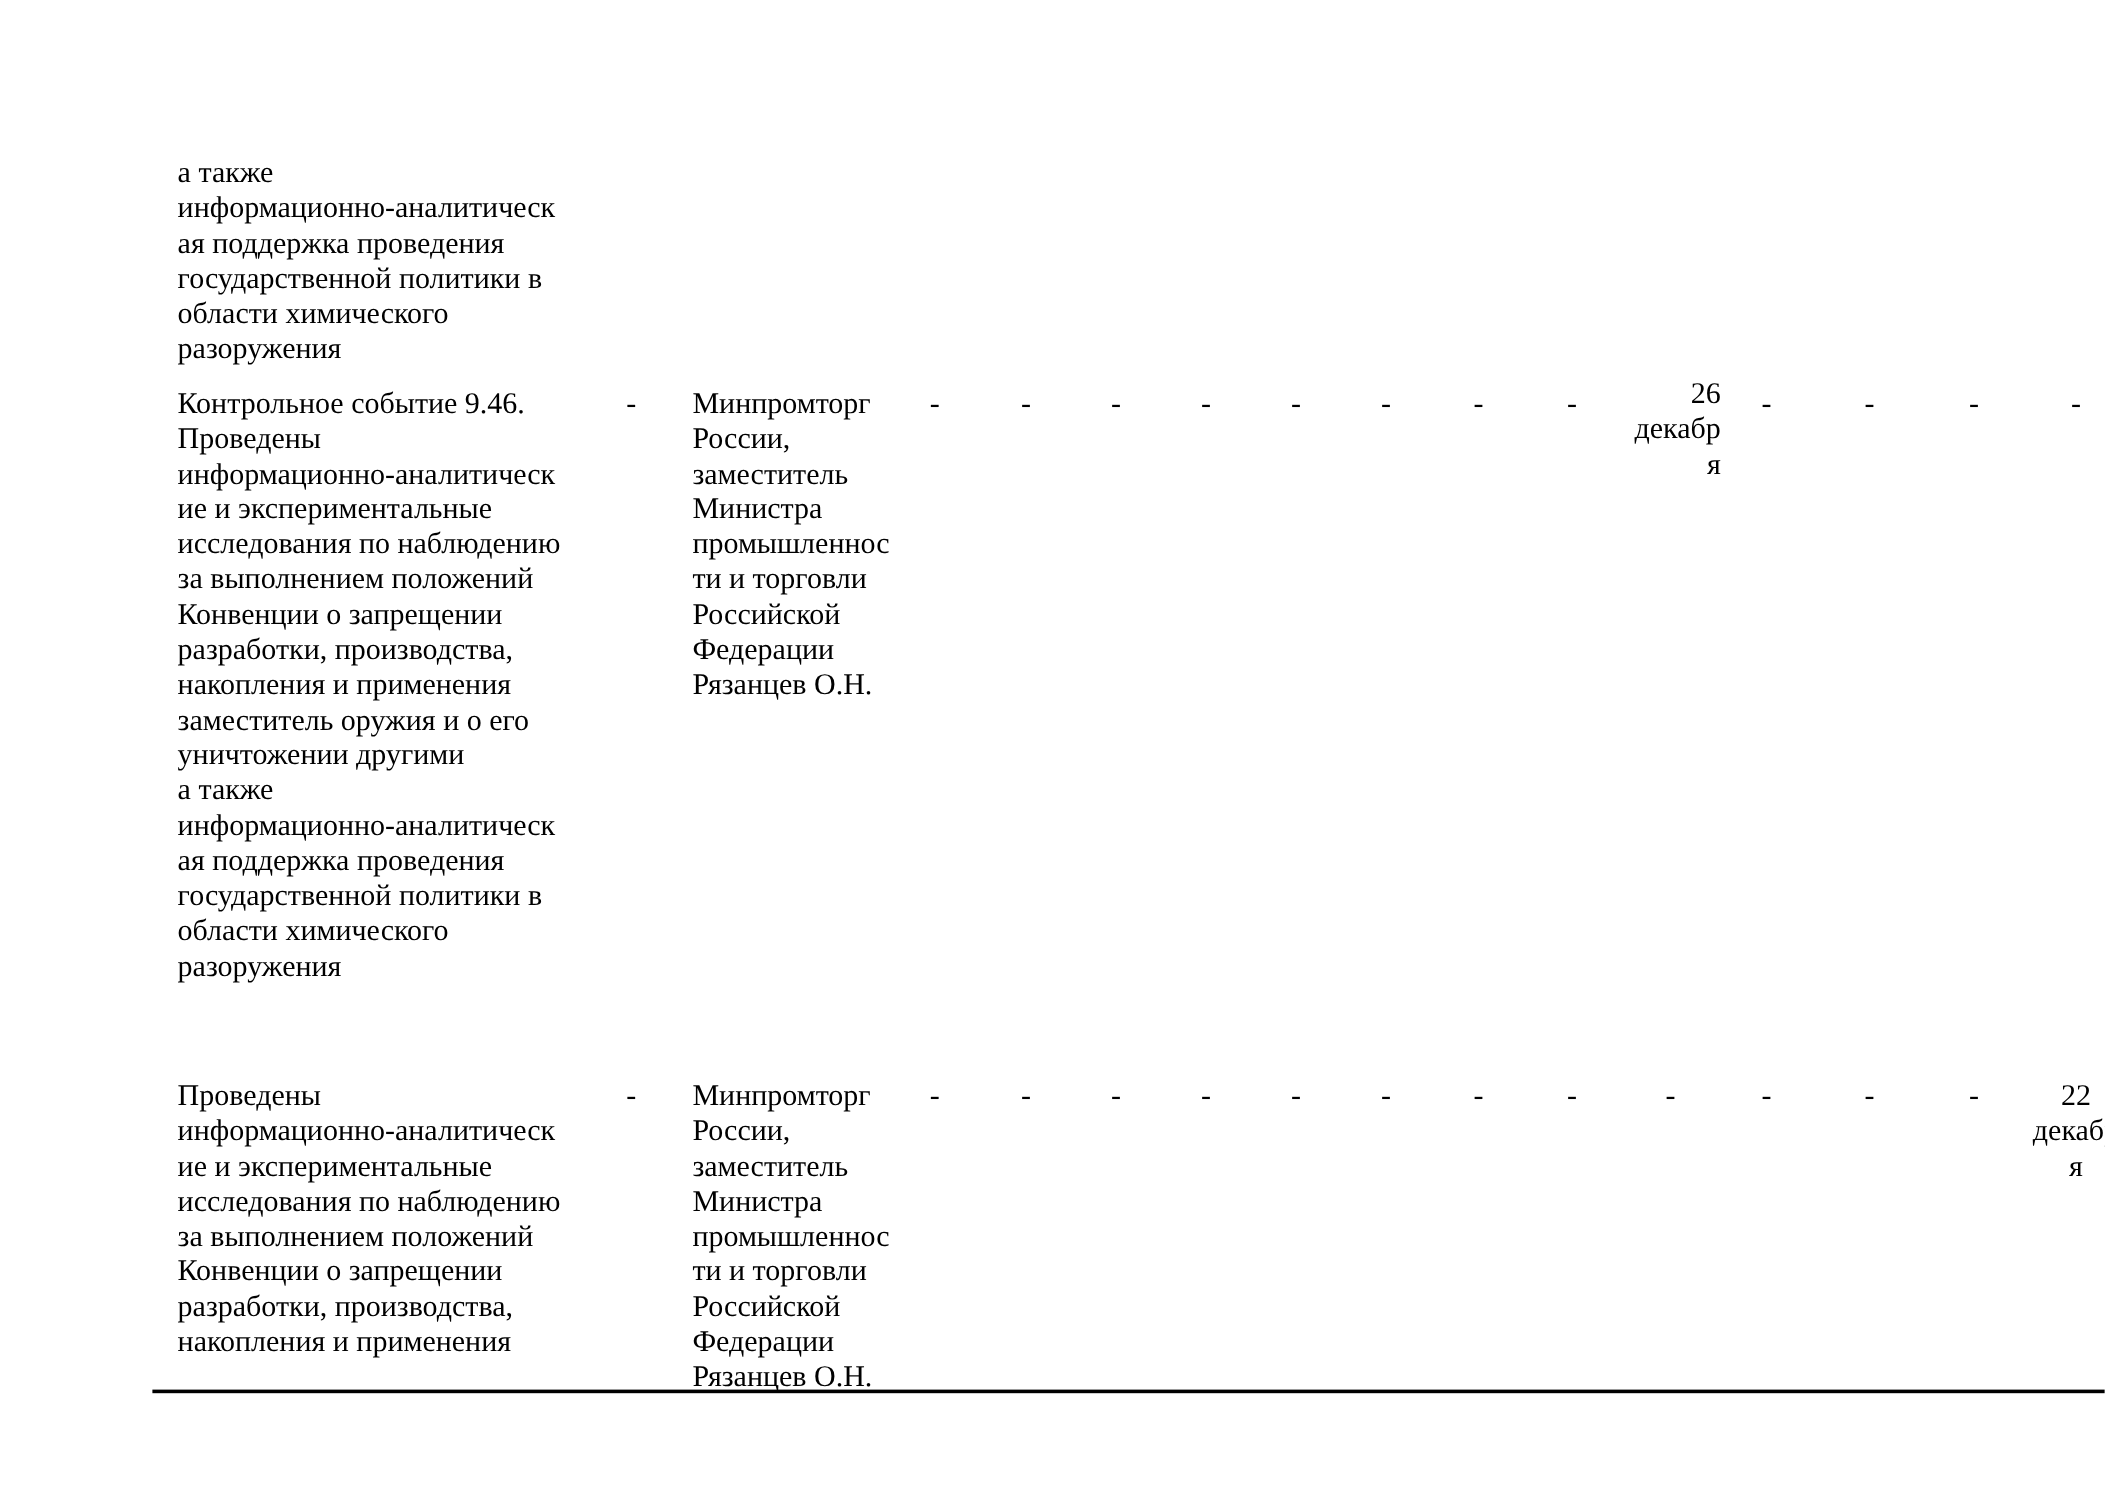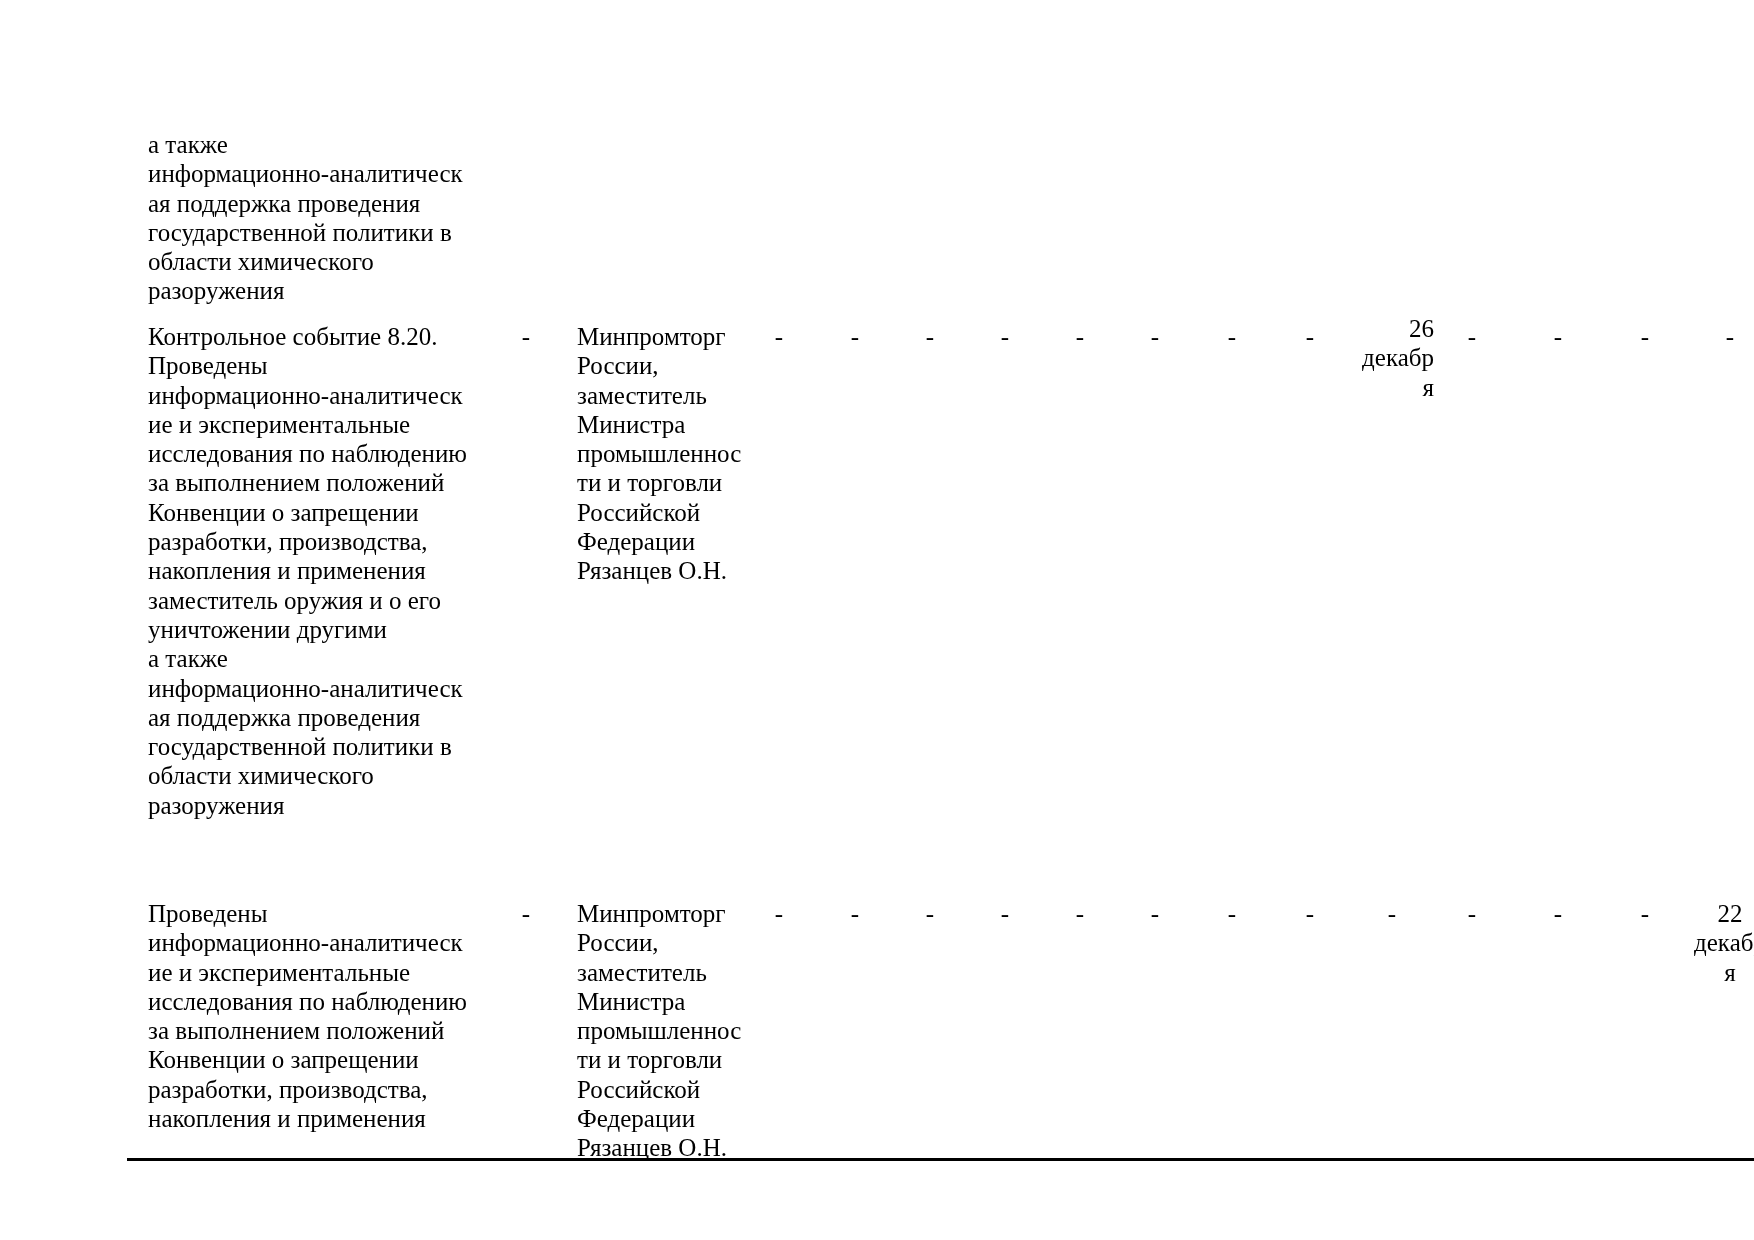--- a/index.html
+++ b/index.html
@@ -58,21 +58,21 @@
   <div class="textblock" style="left:148px; top:130px;">
       <div class="tline">а также</div>
       <div class="tline">информационно-аналитическ</div>
       <div class="tline">ая поддержка проведения</div>
       <div class="tline">государственной политики в</div>
       <div class="tline">области химического</div>
       <div class="tline">разоружения</div>
     </div>
 
   <div class="textblock" style="left:148px; top:322px;">
-      <div class="tline">Контрольное событие 8.20.</div>
+      <div class="tline">Контрольное событие 9.46.</div>
       <div class="tline">Проведены</div>
       <div class="tline">информационно-аналитическ</div>
       <div class="tline">ие и экспериментальные</div>
       <div class="tline">исследования по наблюдению</div>
       <div class="tline">за выполнением положений</div>
       <div class="tline">Конвенции о запрещении</div>
       <div class="tline">разработки, производства,</div>
       <div class="tline">накопления и применения</div>
       <div class="tline">заместитель оружия и о его</div>
       <div class="tline">уничтожении другими</div>

